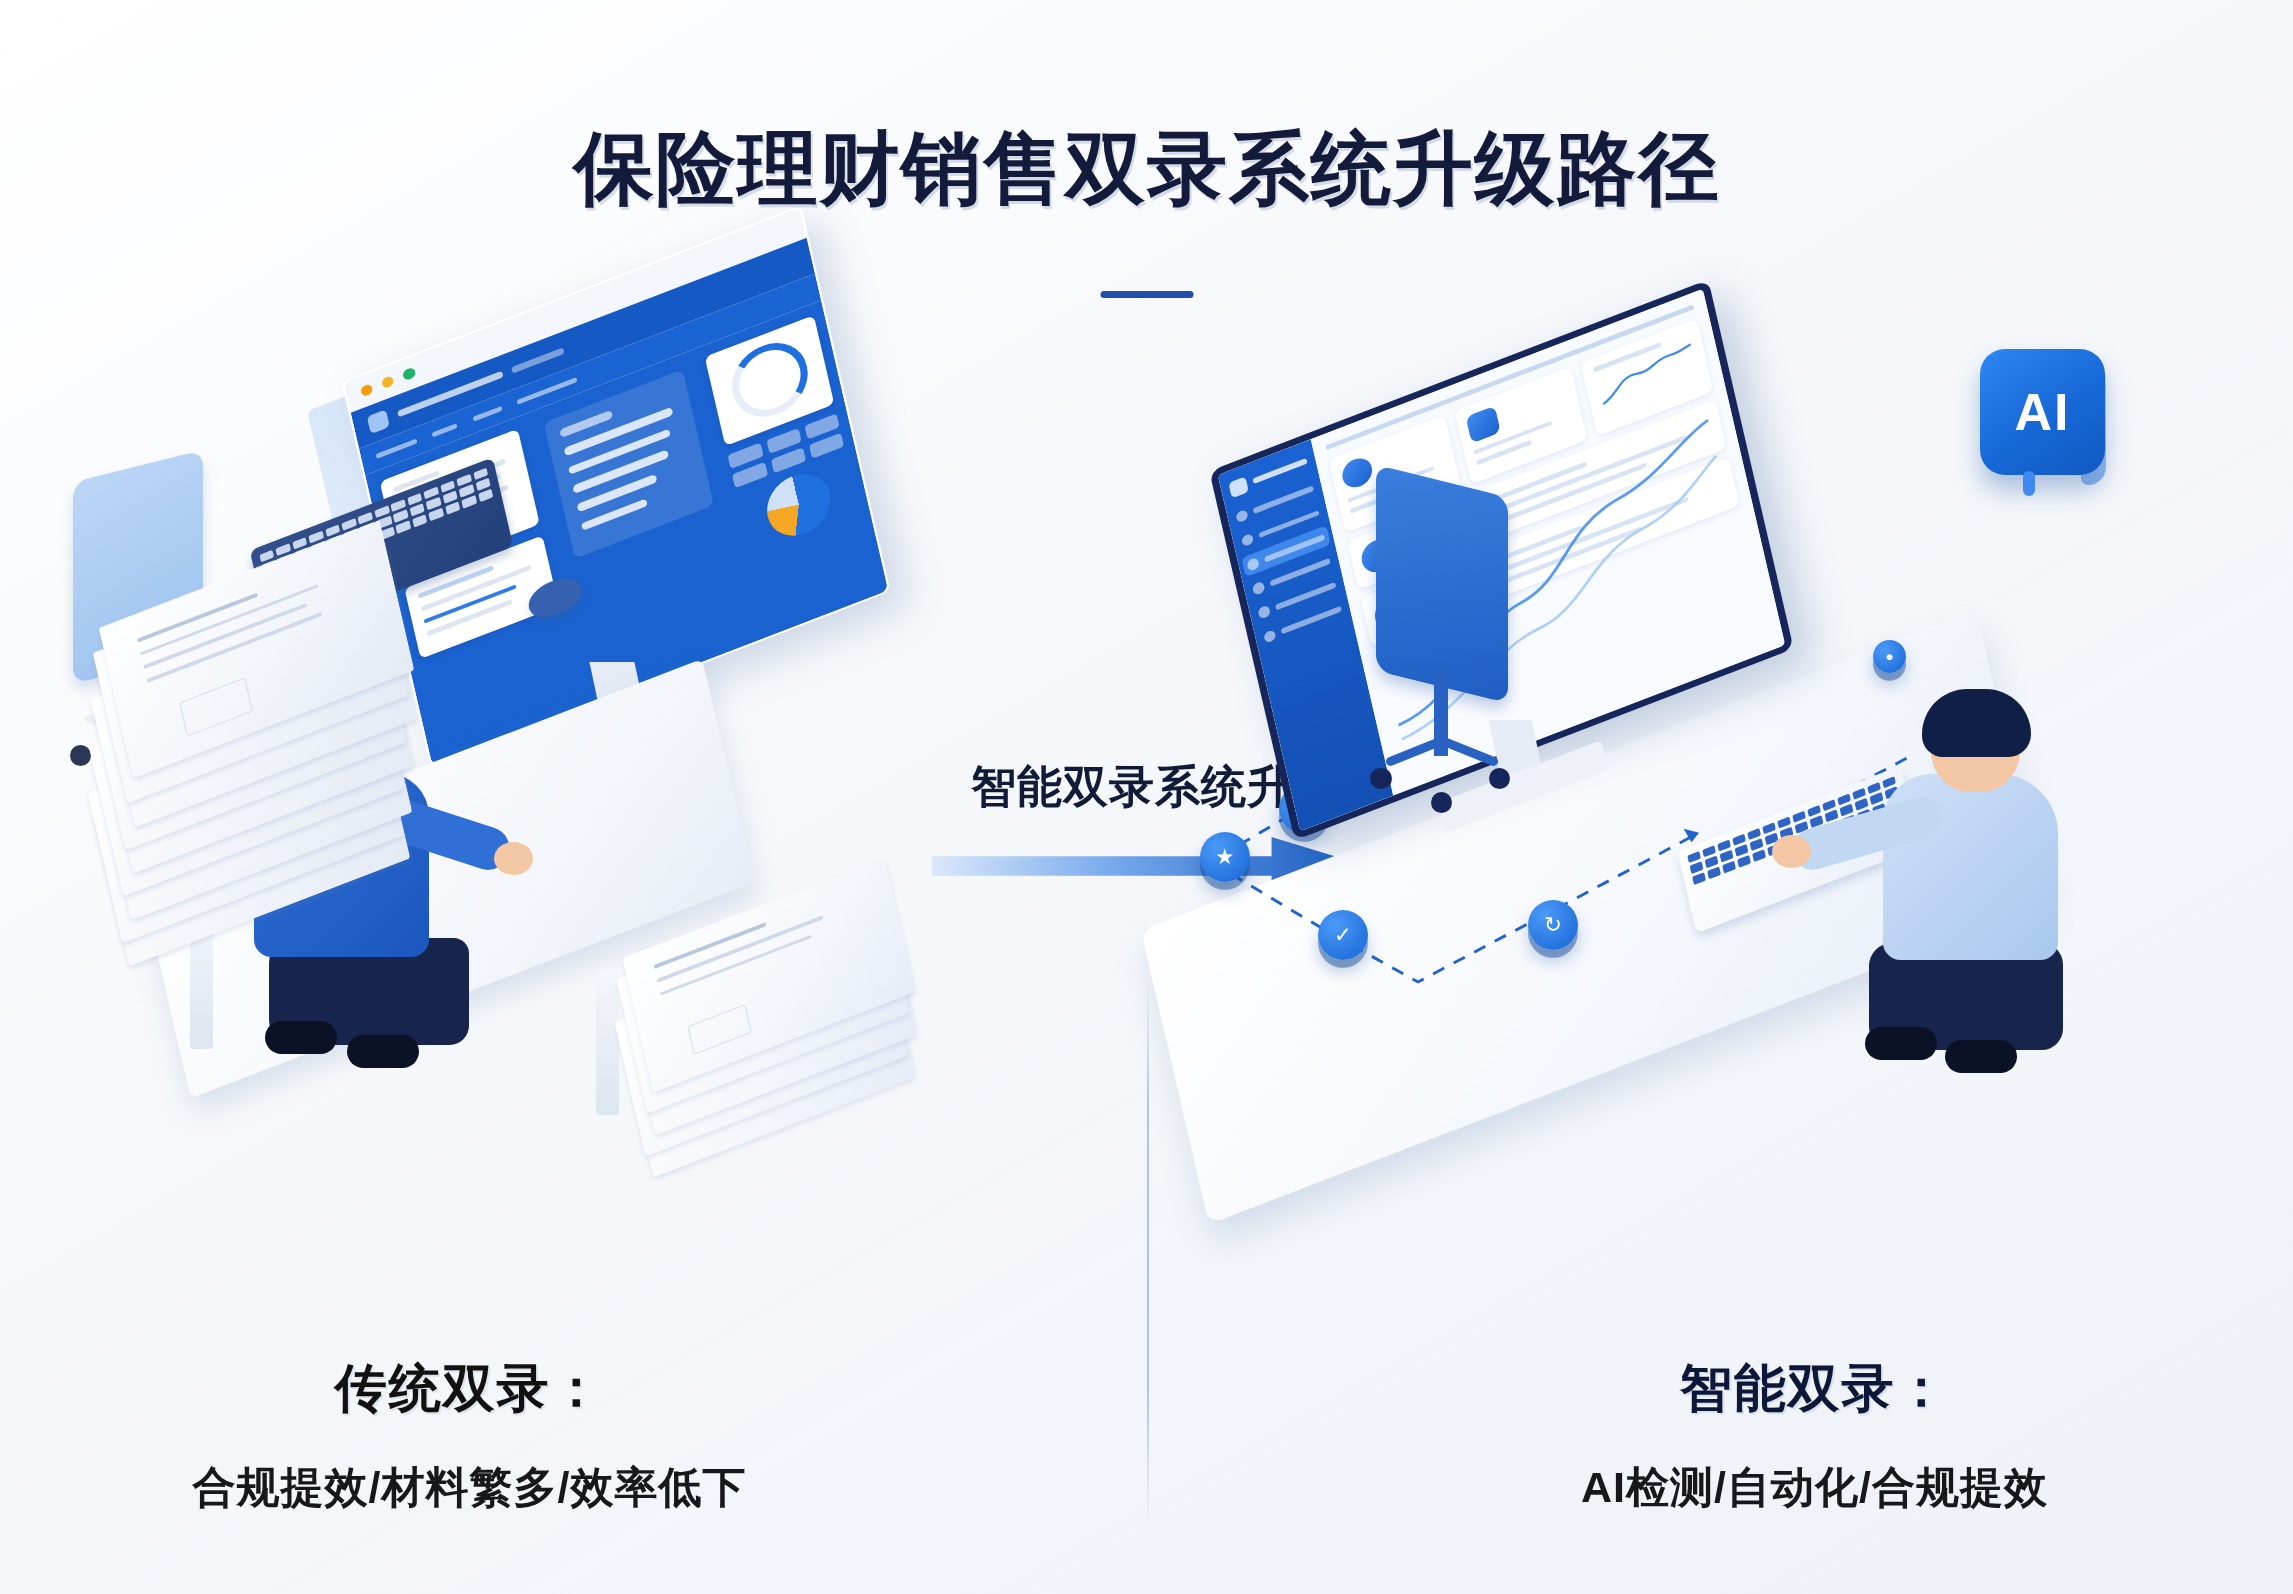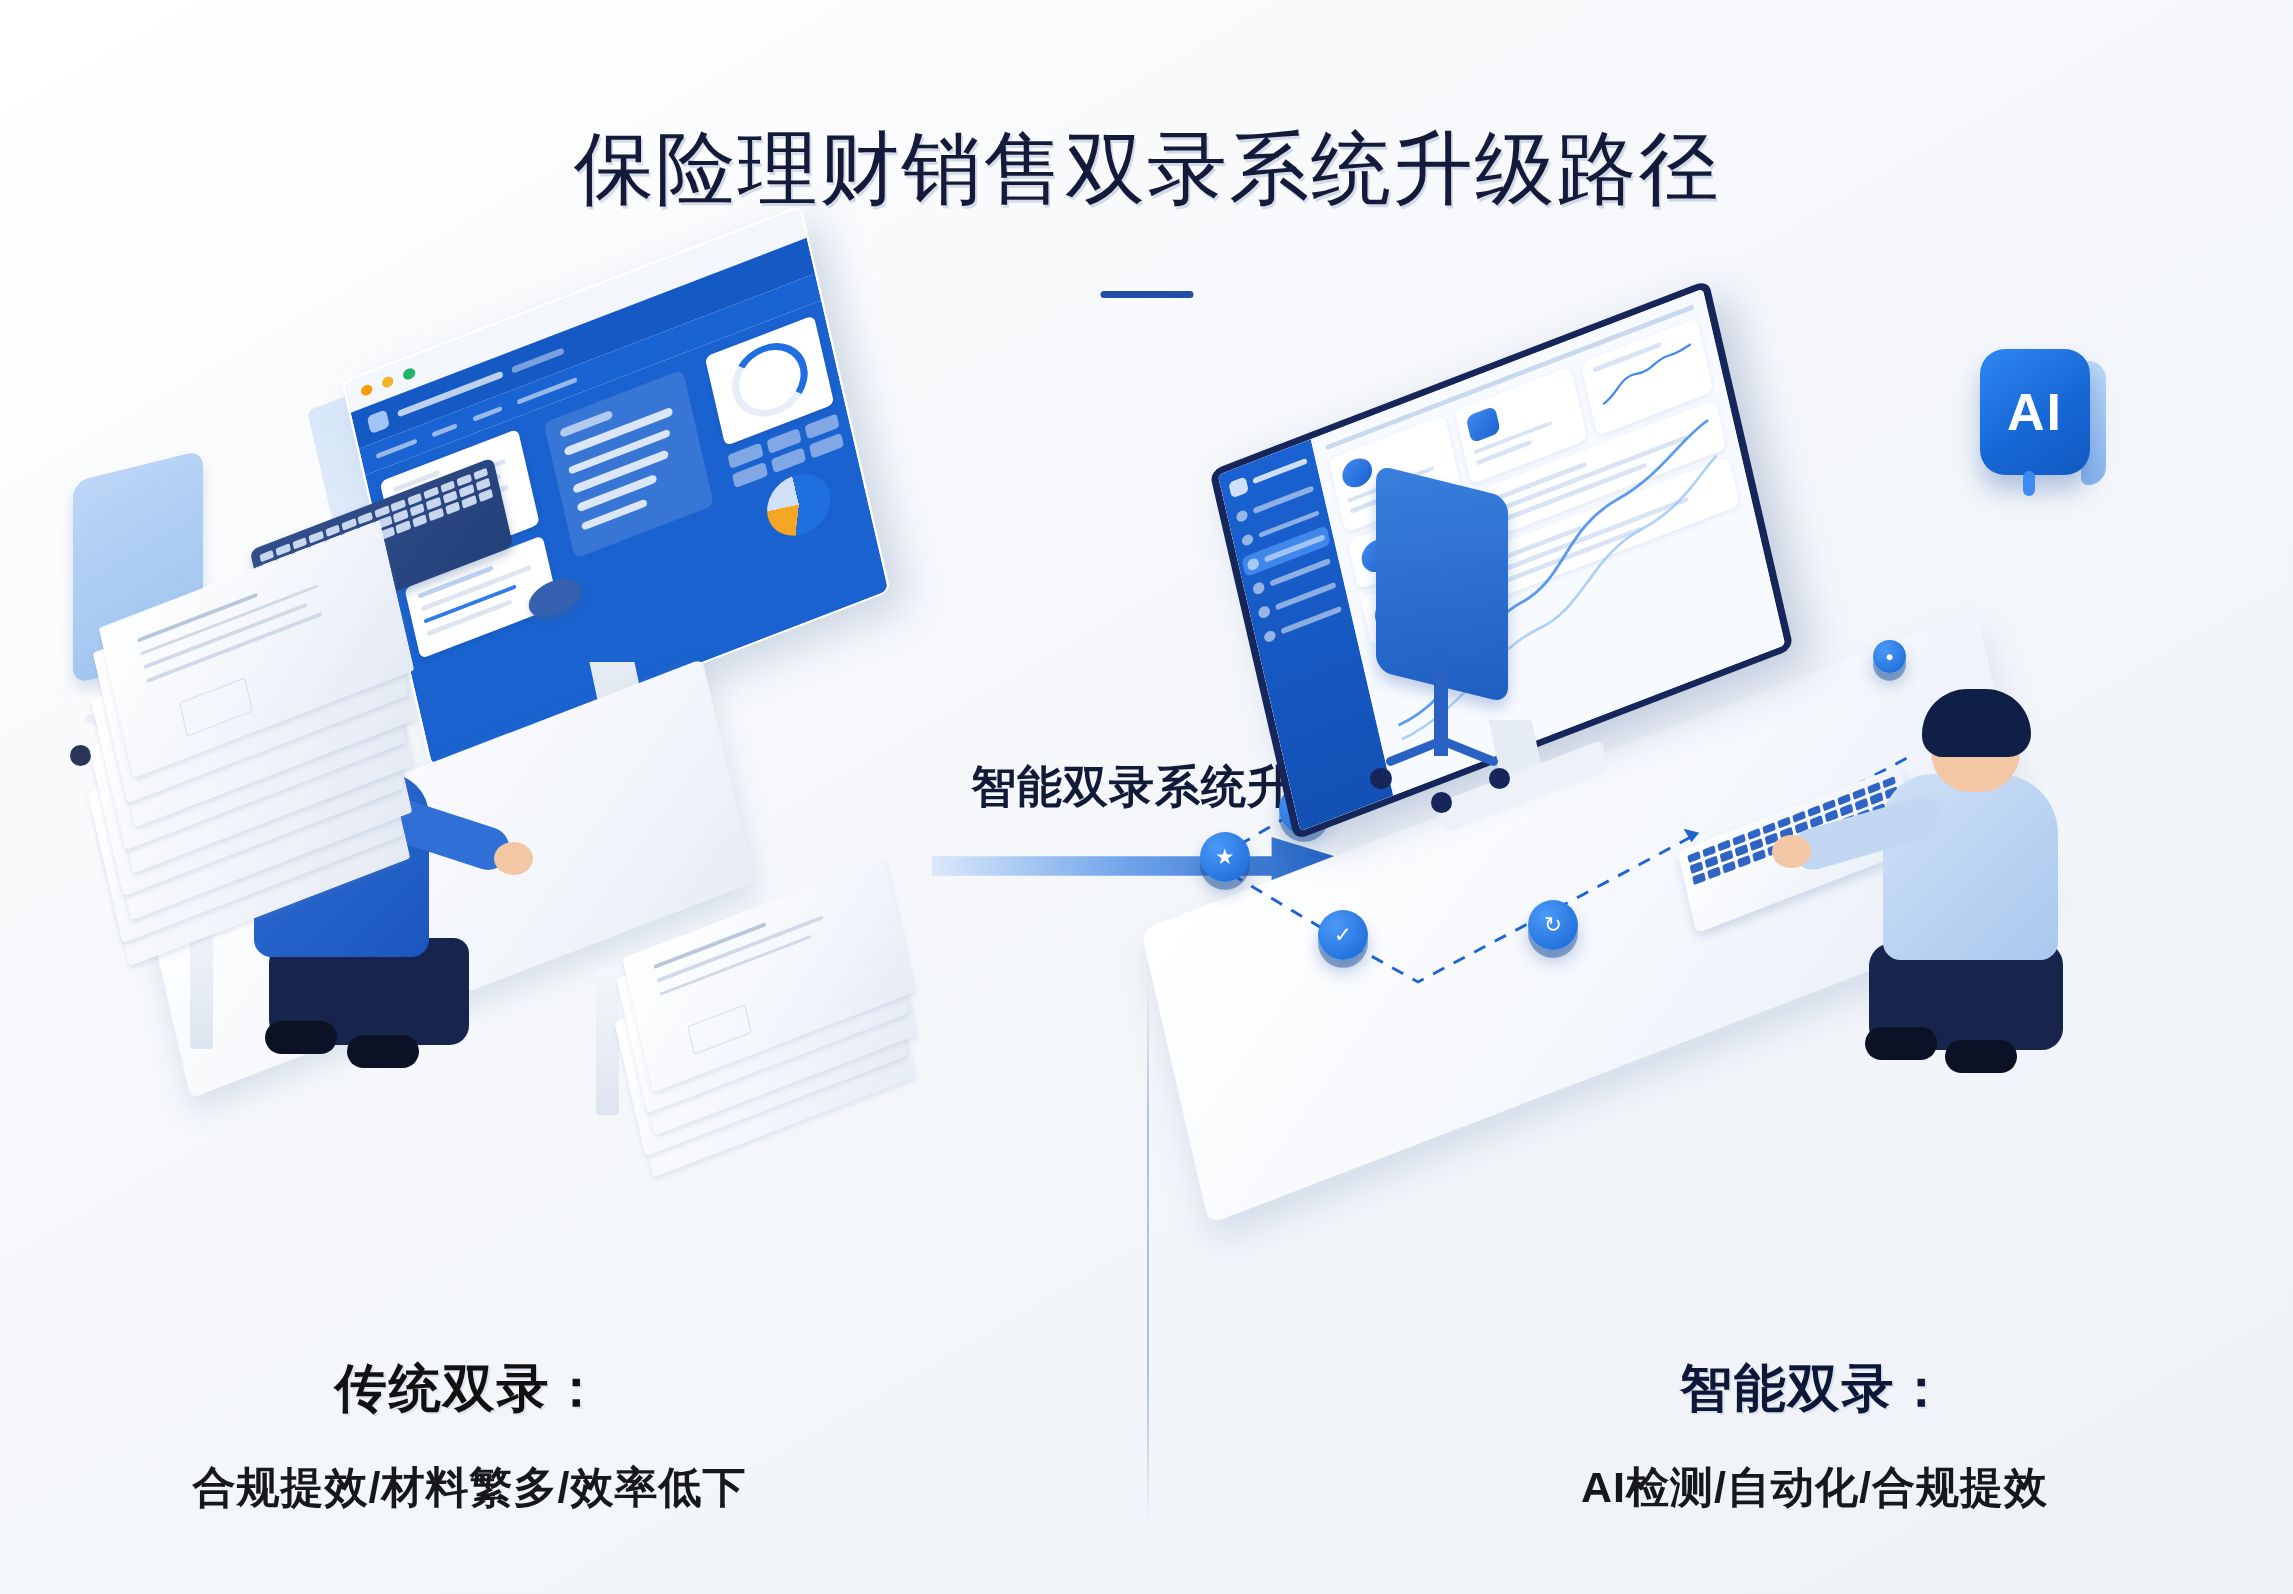--- a/index.html
+++ b/index.html
@@ -8,21 +8,21 @@
     width:2294px;height:1594px;overflow:hidden;
     font-family:"Liberation Sans","DejaVu Sans",sans-serif;
     background:linear-gradient(150deg,#ffffff 0%,#f6f8fb 40%,#eef2f7 100%);
     position:relative;
   }
   .stage{position:absolute;inset:0;}
 
   
   .title{
     position:absolute;left:0;right:0;top:116px;text-align:center;
-    font-size:80px;font-weight:normal;letter-spacing:1.9px;
+    font-size:80px;font-weight:bold;letter-spacing:1.9px;
     color:#131a3a;
     text-shadow:1.9px 2.9px 0 rgba(120,140,180,.28);
     white-space:nowrap;
   }
   .title-rule{
     position:absolute;left:50%;top:291px;transform:translateX(-50%);
     width:93px;height:6.8px;border-radius:3.9px;background:#1f4fa8;
   }
 
   
@@ -209,21 +209,21 @@
   .shoe-r{position:absolute;top:338px;width:72px;height:33px;background:#0b1226;border-radius:17.5px;}
   .chair-r{position:absolute;left:155px;top:161px;width:175px;height:330px;}
   .chair-back-r{position:absolute;left:27px;top:0;width:132px;height:206px;background:linear-gradient(160deg,#3a7fdd,#1e5ec3);
     border-radius:15.5px;transform:skewY(14deg);box-shadow:0 7.8px 13.6px rgba(60,100,170,.3);}
   .chair-post-r{position:absolute;left:85px;top:190px;width:13.6px;height:85px;background:#2a62c4;}
   .caster-r{position:absolute;width:21.3px;height:21.3px;border-radius:50%;background:#16255a;}
   .chair-foot-r{position:absolute;height:8.7px;background:#2a62c4;border-radius:4.9px;}
 
   
   .ai-badge{position:absolute;left:786px;top:29px;width:126px;height:146px;}
-  .ai-face{position:absolute;left:0;top:0;width:110px;height:126px;border-radius:25px;
+  .ai-face{position:absolute;left:0;top:0;width:125px;height:126px;border-radius:25px;
     background:linear-gradient(145deg,#2f86f2 0%,#1668d6 55%,#1259c2 100%);
     display:flex;align-items:center;justify-content:center;
     color:#fff;font-size:52px;font-weight:bold;letter-spacing:1.9px;
     box-shadow:0 15.5px 25px rgba(40,90,170,.34);}
   .ai-side{position:absolute;left:101px;top:11.6px;width:25px;height:124px;border-radius:9.7px 25px 25px 9.7px;
     background:linear-gradient(180deg,#bcd8f8,#8ab6ee);}
   .ai-drop{position:absolute;left:43px;top:122px;width:11.6px;height:25px;background:#3f8af0;border-radius:5.8px;}
 
   .chip{position:absolute;width:60px;height:29px;border-radius:7.8px;
     background:linear-gradient(140deg,#cfe3fb,#9fc3f1);transform:skewY(-21deg) skewX(12deg);}

